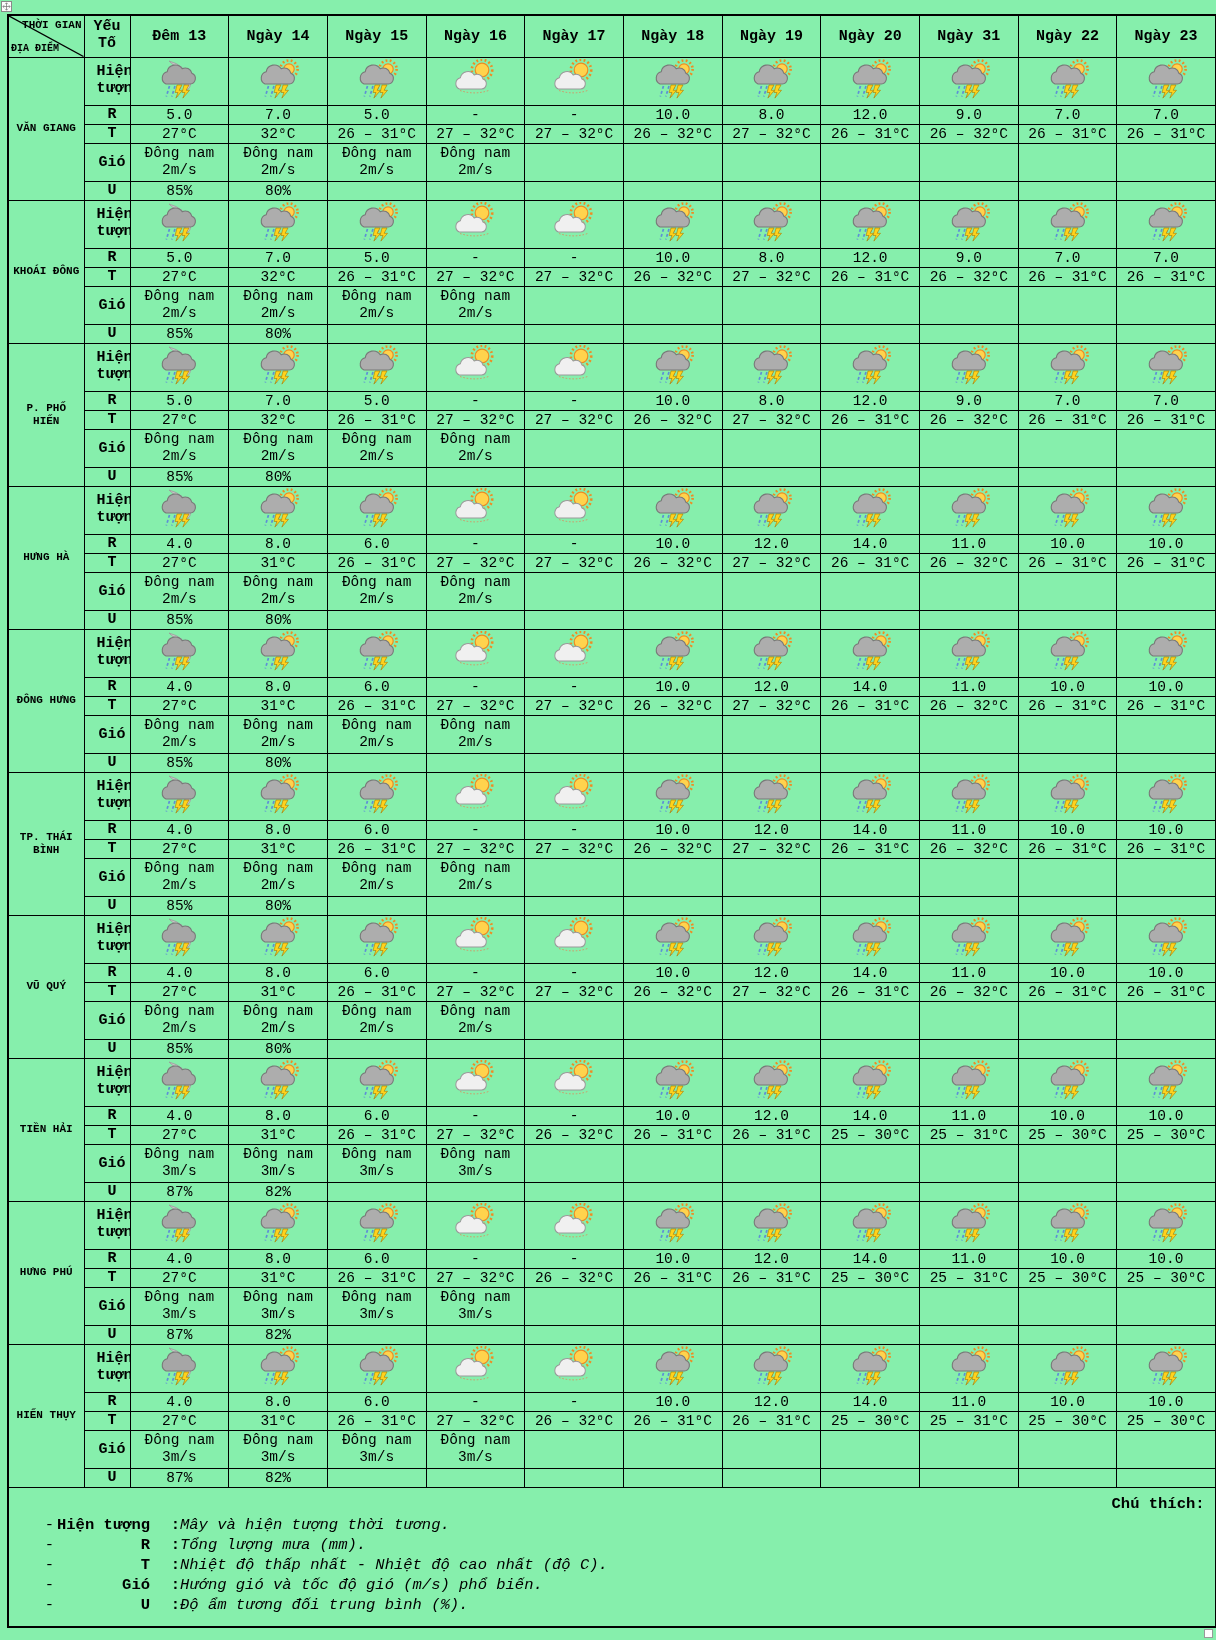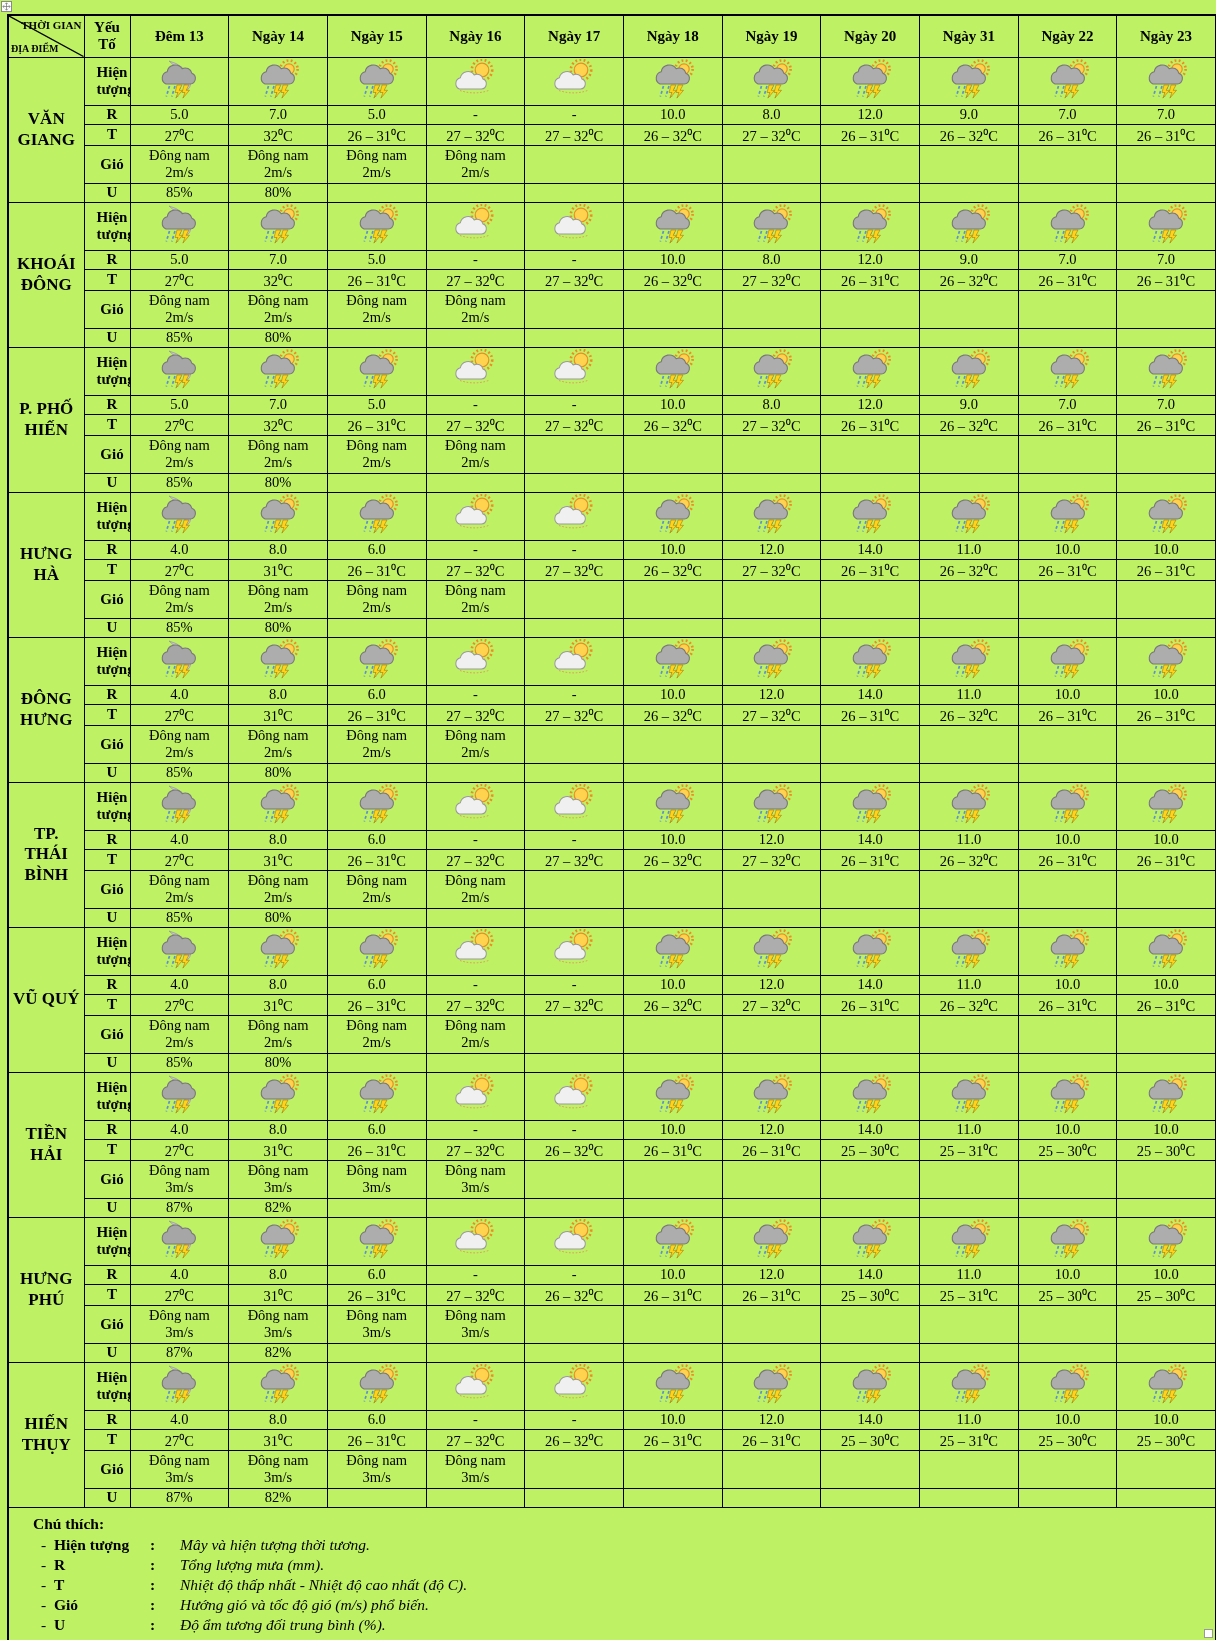--- a/index.html
+++ b/index.html
@@ -1,44 +1,44 @@
 <!DOCTYPE html>
 <html><head>
 <meta charset="utf-8">
 <style>
   html,body{margin:0;padding:0;background:#fff;}
-  .page{position:relative;width:1216px;height:1640px;background:#bef264;overflow:hidden;
-        font-family:Liberation Serif, serif;color:#000;}
+  .page{position:relative;width:1216px;height:1640px;background:#86efac;overflow:hidden;
+        font-family:Liberation Mono, monospace;color:#000;}
   .move-handle{position:absolute;left:1px;top:1px;width:11px;height:11px;border:1px solid #8a8a8a;
                background:#fdfdfd;box-sizing:border-box;}
   .move-handle svg{display:block;width:100%;height:100%;}
   .resize-handle{position:absolute;right:3px;bottom:2px;width:9px;height:9px;border:1.5px solid #9a9a9a;
                  background:#fff;box-sizing:border-box;}
   table.fc{border-collapse:collapse;table-layout:fixed;position:absolute;left:7px;top:14px;width:1208px;
            border:2.5px solid #000;}
   .fc th,.fc td{border:1.3px solid #000;padding:0 2px;text-align:center;vertical-align:middle;
                 overflow:hidden;box-sizing:border-box;}
   tr.h-head{height:42px;}
   tr.h-icon{height:48px;}
   tr.h-sm{height:19px;}
   tr.h-wind{height:38px;}
   tr.h-legend{height:140px;}
   .fc th{font-weight:bold;font-size:15px;}
   .pre{white-space:pre-line;line-height:1.12;}
   .corner{position:relative;padding:0;}
   .corner .diag{position:absolute;left:0;top:0;width:100%;height:100%;}
   .corner .c-top{position:absolute;top:3px;right:2px;font-weight:bold;font-size:11px;}
   .corner .c-bot{position:absolute;bottom:3px;left:2px;font-weight:bold;font-size:10px;}
-  td.loc{font-weight:bold;font-size:17px;line-height:1.18;}
+  td.loc{font-weight:bold;font-size:11px;line-height:1.18;}
   td.rl{font-weight:bold;font-size:15px;padding-left:12px;}
   td.val{font-size:14.5px;}
   td.wind{font-size:14.5px;line-height:1.15;}
   td.icell{padding:1px 0;}
   .wicon{display:inline-block;width:44px;height:40px;line-height:0;}
-  td.legend-cell{text-align:left;vertical-align:top;padding:5px 10px 8px 10px;}
+  td.legend-cell{text-align:right;vertical-align:top;padding:5px 10px 8px 10px;}
   .legend-title{font-weight:bold;font-size:15.5px;margin:2px 0 3px 14px;}
   .legend-row{display:flex;font-size:15.5px;margin:2px 0 0 22px;align-items:baseline;}
   .legend-row .dash{width:13px;}
   .legend-row .lbl{font-weight:bold;width:96px;}
   .legend-row .colon{width:30px;font-weight:bold;}
   .legend-row .desc{font-style:italic;}
 </style>
 </head>
 <body>
 

